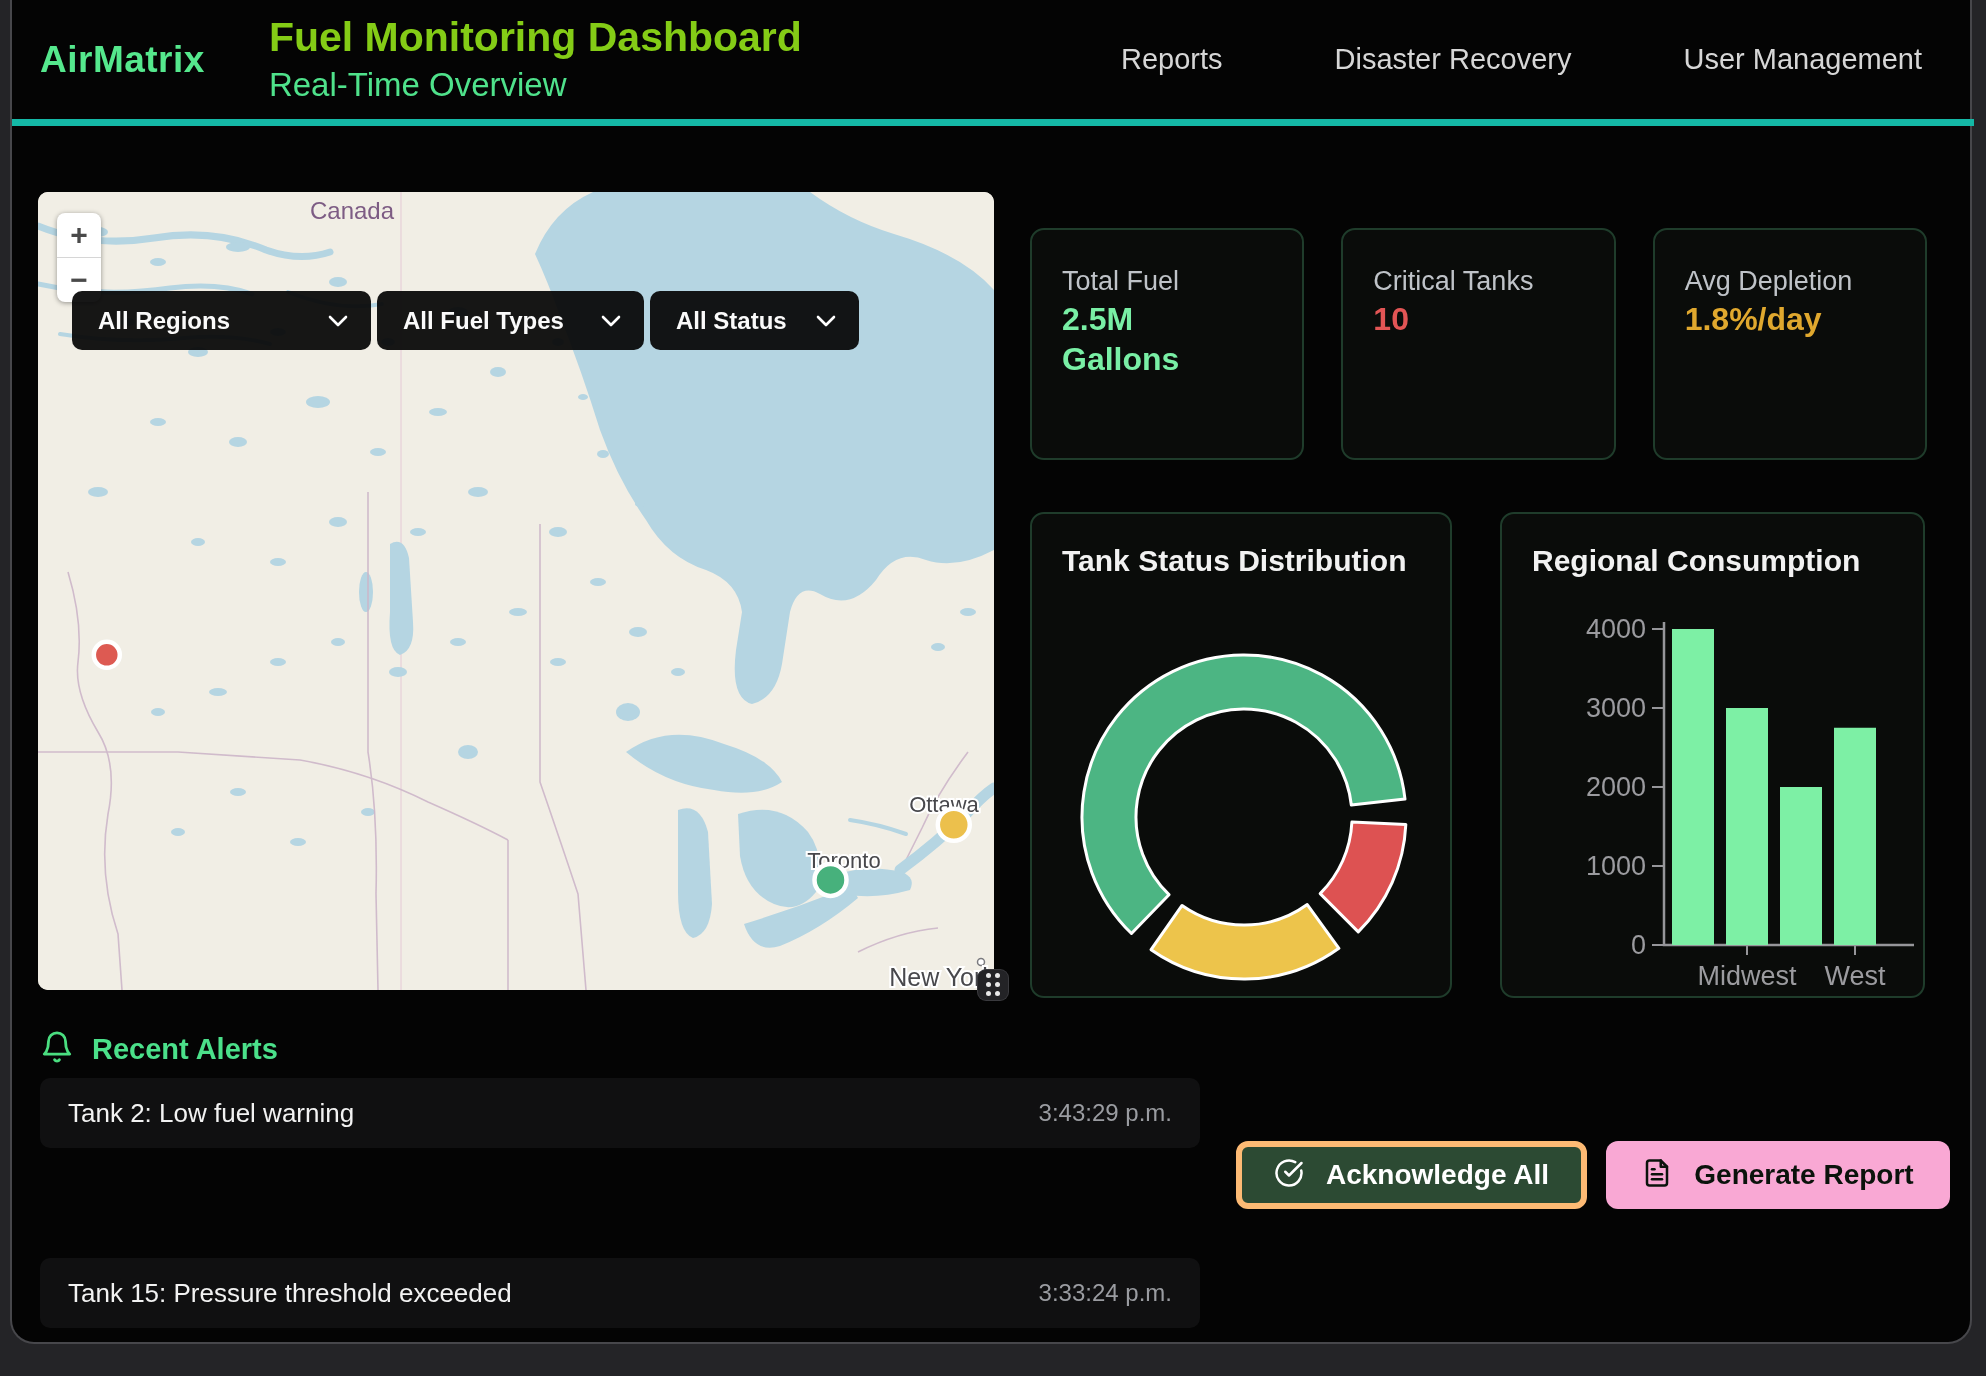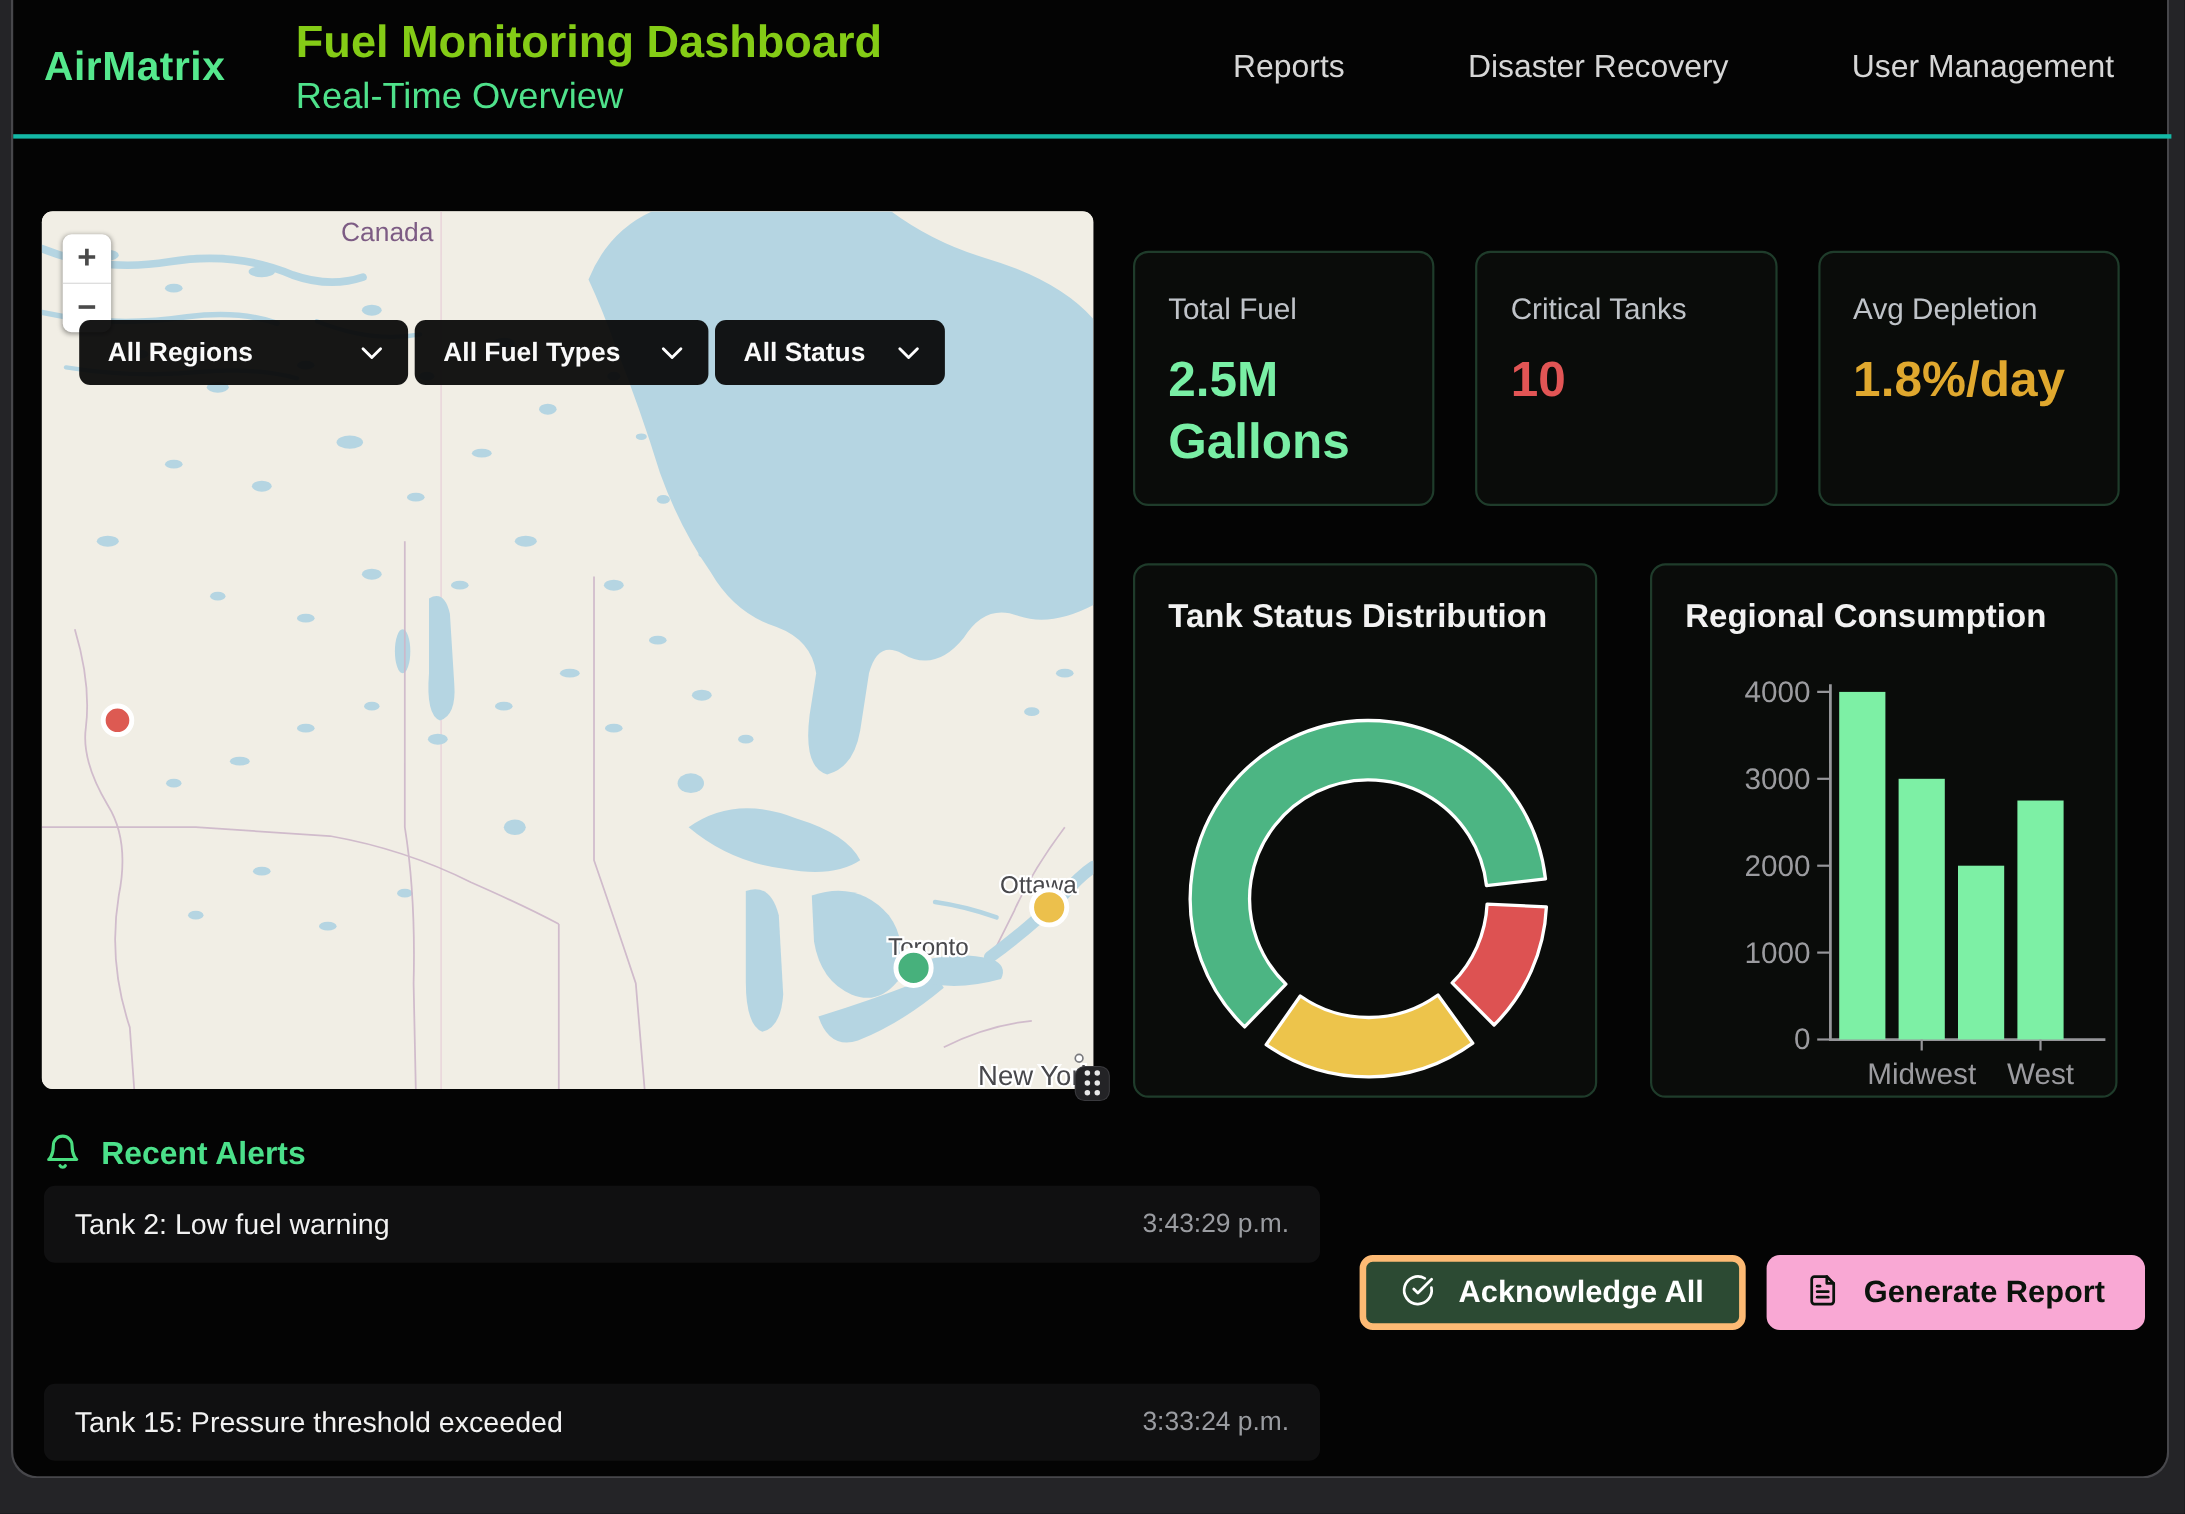--- a/index.html
+++ b/index.html
@@ -4,21 +4,21 @@
 <style>
   html,body{margin:0;padding:0;width:1986px;height:1376px;background:#242427;
     font-family:"Liberation Sans","DejaVu Sans",sans-serif;overflow:hidden;}
   .panel{position:absolute;left:10px;top:0;width:1962px;height:1344px;background:#040404;
     border:2px solid #47474b;border-top:none;border-radius:0 0 24px 24px;box-sizing:border-box;}
   .content{position:absolute;left:0;top:0;width:1986px;height:1376px;}
   .abs{position:absolute;}
 
   
   .header{left:12px;top:0;width:1962px;height:126px;box-sizing:border-box;display:flex;
-    align-items:center;padding:0 52px 0 28px;border-bottom:4px solid #14b8a6;}
+    align-items:center;padding:0 52px 0 28px;border-bottom:7px solid #14b8a6;}
   .logo{font-size:37px;font-weight:800;color:#55e88d;letter-spacing:.5px;}
   .titleblock{margin-left:64px;}
   .title{font-size:41px;font-weight:800;color:#84cc16;line-height:1.1;}
   .subtitle{font-size:33px;font-weight:500;color:#4fe28b;margin-top:6px;}
   .nav{margin-left:auto;display:flex;gap:112px;}
   .nav-item{font-size:29px;color:#d6d6d6;cursor:pointer;white-space:nowrap;}
 
   
   .map{left:38px;top:192px;width:956px;height:798px;border-radius:10px;overflow:hidden;
     background:#f1eee5;cursor:grab;}
@@ -36,21 +36,21 @@
   .drag-handle{left:978px;top:970px;width:30px;height:30px;background:#232326;border-radius:8px;
     display:grid;grid-template-columns:repeat(2,6px);grid-template-rows:repeat(3,6px);gap:3px;
     align-content:center;justify-content:center;cursor:grab;box-shadow:0 0 0 1px #3a3a3e;}
   .drag-handle i{width:5px;height:5px;border-radius:50%;background:#e9e9e9;}
 
   
   .card{background:#0a0c0a;border:2px solid #1f3c2b;border-radius:14px;box-sizing:border-box;}
   .stats{left:1030px;top:228px;width:897px;display:flex;gap:37px;}
   .stat-card{flex:1;height:232px;padding:36px 30px;}
   .stat-label{font-size:27px;color:#bfc3c8;}
-  .stat-value{font-size:45px;font-weight:800;line-height:1.25;margin-top:20px;max-width:178px;}
+  .stat-value{font-size:32px;font-weight:800;line-height:1.25;margin-top:2px;max-width:178px;}
   .chart-card-title{position:absolute;left:30px;top:30px;font-size:30px;font-weight:800;color:#f2f2f2;}
   .donut-card{left:1030px;top:512px;width:422px;height:486px;}
   .bar-card{left:1500px;top:512px;width:425px;height:486px;}
   .chart-svg{position:absolute;left:0;top:0;}
 
   
   .alerts-head{left:40px;top:1030px;display:flex;align-items:center;gap:18px;}
   .alerts-title{font-size:29px;font-weight:800;color:#4be08a;}
   .alert-row{left:40px;width:1160px;height:70px;background:#101011;border-radius:10px;
     display:flex;align-items:center;box-sizing:border-box;padding:0 28px;}

